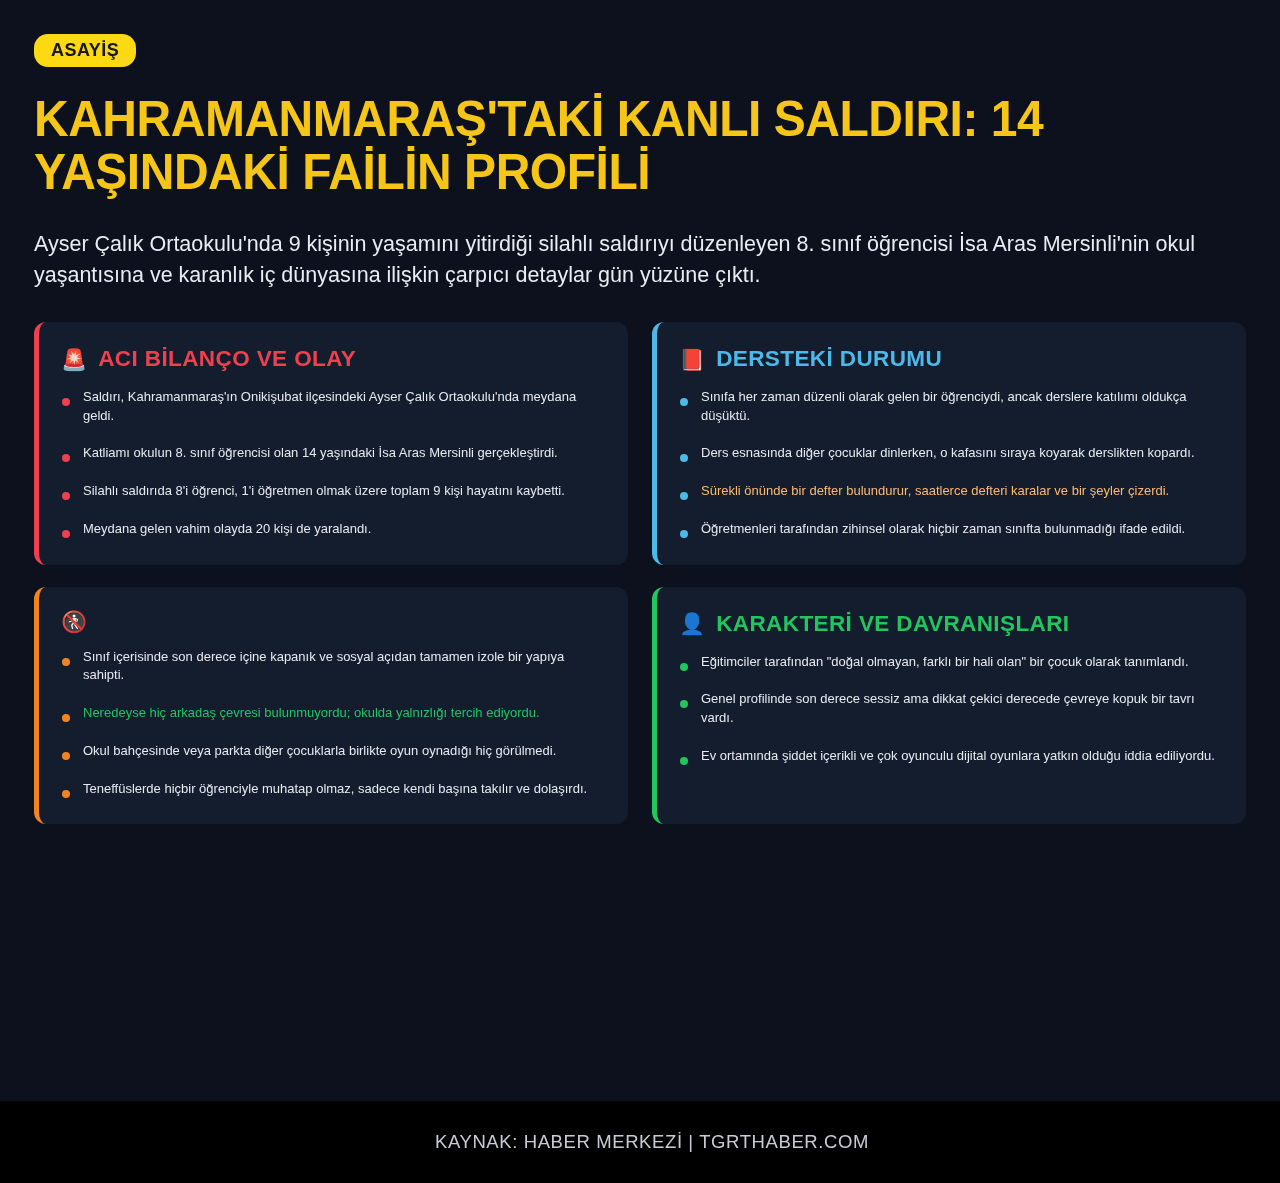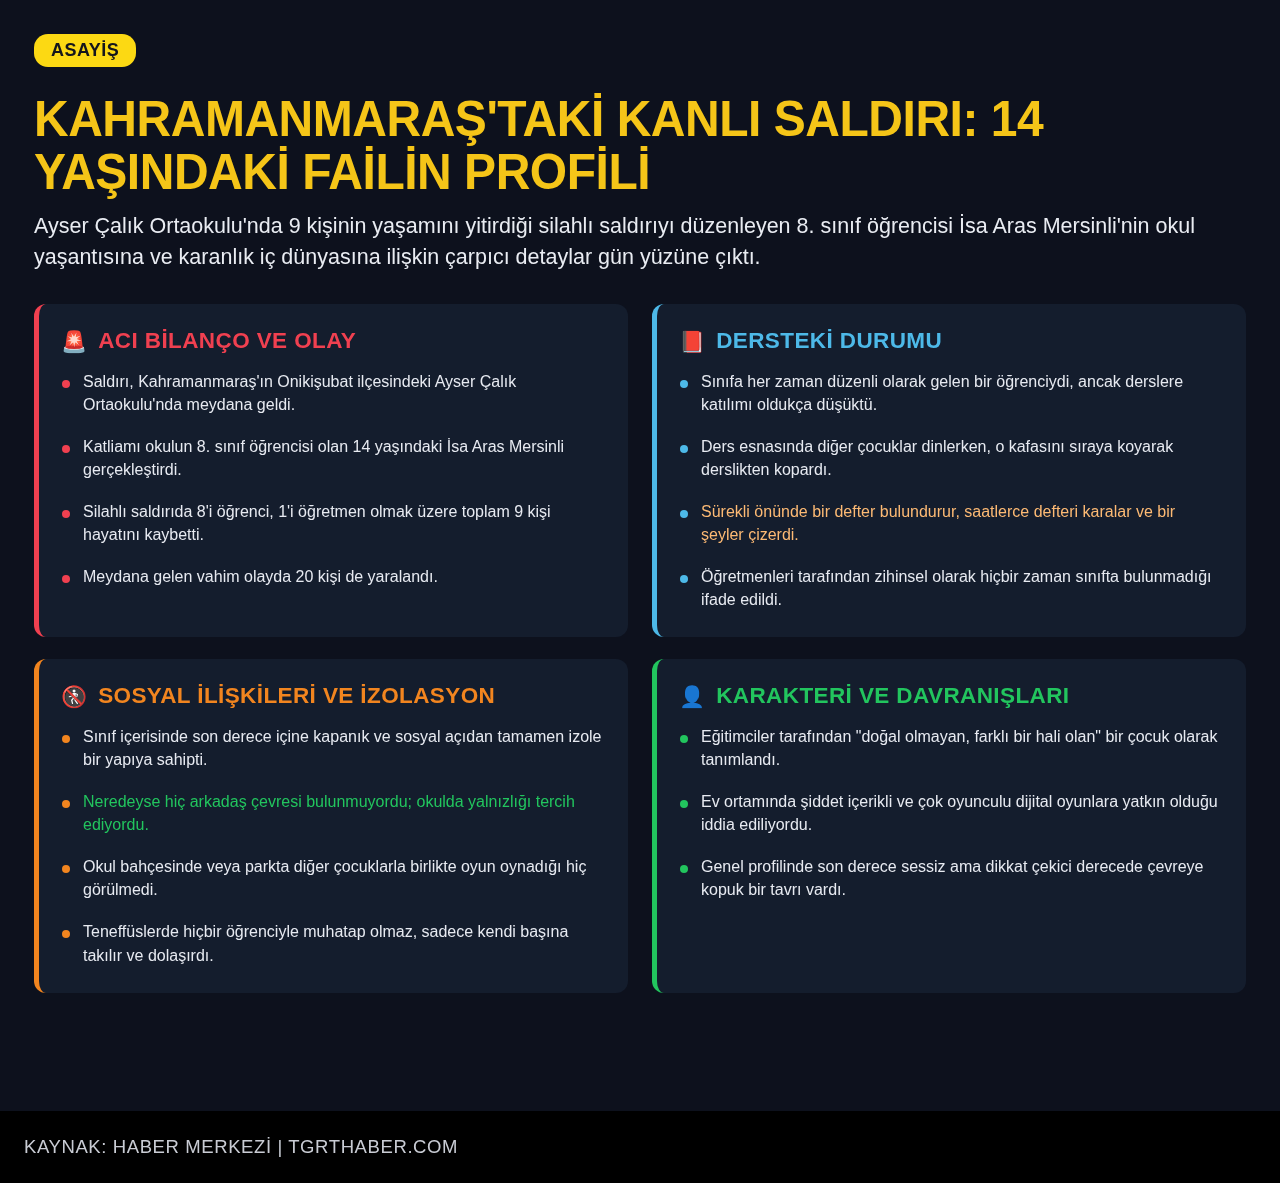--- a/index.html
+++ b/index.html
@@ -46,21 +46,21 @@
     font-size: 50px;
     line-height: 1.06;
     letter-spacing: -0.5px;
     max-width: 1060px;
     text-transform: uppercase;
     transform: scaleX(0.96);
     transform-origin: left center;
   }
 
   .subhead {
-    margin-top: 12px;
+    margin-top: 30px;
     color: #e9ecf2;
     font-size: 21.5px;
     line-height: 1.42;
     max-width: 1220px;
     font-weight: 400;
   }
 
   
   .grid {
     margin: 32px 34px 0 34px;
@@ -100,21 +100,21 @@
 
   ul.bullets {
     list-style: none;
   }
 
   ul.bullets li {
     position: relative;
     padding-left: 22px;
     margin-bottom: 19px;
     color: #e7eaf1;
-    font-size: 16px;
+    font-size: 13px;
     line-height: 1.44;
   }
 
   ul.bullets li:last-child { margin-bottom: 0; }
 
   ul.bullets li::before {
     content: "";
     position: absolute;
     left: 1px;
     top: 10px;
@@ -123,25 +123,26 @@
     border-radius: 50%;
     background: currentColor;
   }
 
   
   .footer {
     position: absolute;
     left: 0;
     right: 0;
     bottom: 0;
-    height: 72px;
+    height: 82px;
     background: #000000;
     display: flex;
     align-items: center;
     padding-left: 24px;
+    justify-content: center;
   }
 
   .footer-text {
     color: #c9ccd4;
     font-size: 18.5px;
     letter-spacing: 0.6px;
     text-transform: uppercase;
   }
 </style>
 <style>.card:nth-child(1) ul.bullets li::before{background:#f04050;}.card:nth-child(2) ul.bullets li::before{background:#4db9e8;}.card:nth-child(3) ul.bullets li::before{background:#f2851f;}.card:nth-child(4) ul.bullets li::before{background:#22c55e;}</style></head>
@@ -178,38 +179,37 @@
         <ul class="bullets">
           <li style="color: rgb(231, 234, 241); --bullet: #4db9e8;">Sınıfa her zaman düzenli olarak gelen bir öğrenciydi, ancak derslere katılımı oldukça düşüktü.</li>
           <li style="color: rgb(231, 234, 241); --bullet: #4db9e8;">Ders esnasında diğer çocuklar dinlerken, o kafasını sıraya koyarak derslikten kopardı.</li>
           <li style="color: #fdba74; --bullet: #4db9e8;">Sürekli önünde bir defter bulundurur, saatlerce defteri karalar ve bir şeyler çizerdi.</li>
           <li style="color: rgb(231, 234, 241); --bullet: #4db9e8;">Öğretmenleri tarafından zihinsel olarak hiçbir zaman sınıfta bulunmadığı ifade edildi.</li>
         </ul>
       </div>
       <div class="card" style="border-left-color: rgb(242, 133, 31);">
         <div class="card-head">
           <span class="card-emoji">🚷</span>
-          <span class="card-title" style="color: rgb(242, 133, 31);">SOSYAL İLİŞKİLERİ VE İZOLASYON</span>
         </div>
         <ul class="bullets">
           <li style="color: rgb(231, 234, 241); --bullet: #f2851f;">Sınıf içerisinde son derece içine kapanık ve sosyal açıdan tamamen izole bir yapıya sahipti.</li>
           <li style="color: #22c55e; --bullet: #f2851f;">Neredeyse hiç arkadaş çevresi bulunmuyordu; okulda yalnızlığı tercih ediyordu.</li>
           <li style="color: rgb(231, 234, 241); --bullet: #f2851f;">Okul bahçesinde veya parkta diğer çocuklarla birlikte oyun oynadığı hiç görülmedi.</li>
           <li style="color: rgb(231, 234, 241); --bullet: #f2851f;">Teneffüslerde hiçbir öğrenciyle muhatap olmaz, sadece kendi başına takılır ve dolaşırdı.</li>
         </ul>
       </div>
       <div class="card" style="border-left-color: rgb(34, 197, 94);">
         <div class="card-head">
           <span class="card-emoji">👤</span>
           <span class="card-title" style="color: rgb(34, 197, 94);">KARAKTERİ VE DAVRANIŞLARI</span>
         </div>
         <ul class="bullets">
           <li style="color: rgb(231, 234, 241); --bullet: #22c55e;">Eğitimciler tarafından "doğal olmayan, farklı bir hali olan" bir çocuk olarak tanımlandı.</li>
+          <li style="color: rgb(231, 234, 241); --bullet: #22c55e;">Genel profilinde son derece sessiz ama dikkat çekici derecede çevreye kopuk bir tavrı vardı.</li>
           <li style="color: rgb(231, 234, 241); --bullet: #22c55e;">Ev ortamında şiddet içerikli ve çok oyunculu dijital oyunlara yatkın olduğu iddia ediliyordu.</li>
-          <li style="color: rgb(231, 234, 241); --bullet: #22c55e;">Genel profilinde son derece sessiz ama dikkat çekici derecede çevreye kopuk bir tavrı vardı.</li>
         </ul>
       </div>
     </div>
 
   <div class="footer">
     <span class="footer-text">KAYNAK: HABER MERKEZİ | TGRTHABER.COM</span>
   </div>
 
 </div>
 

